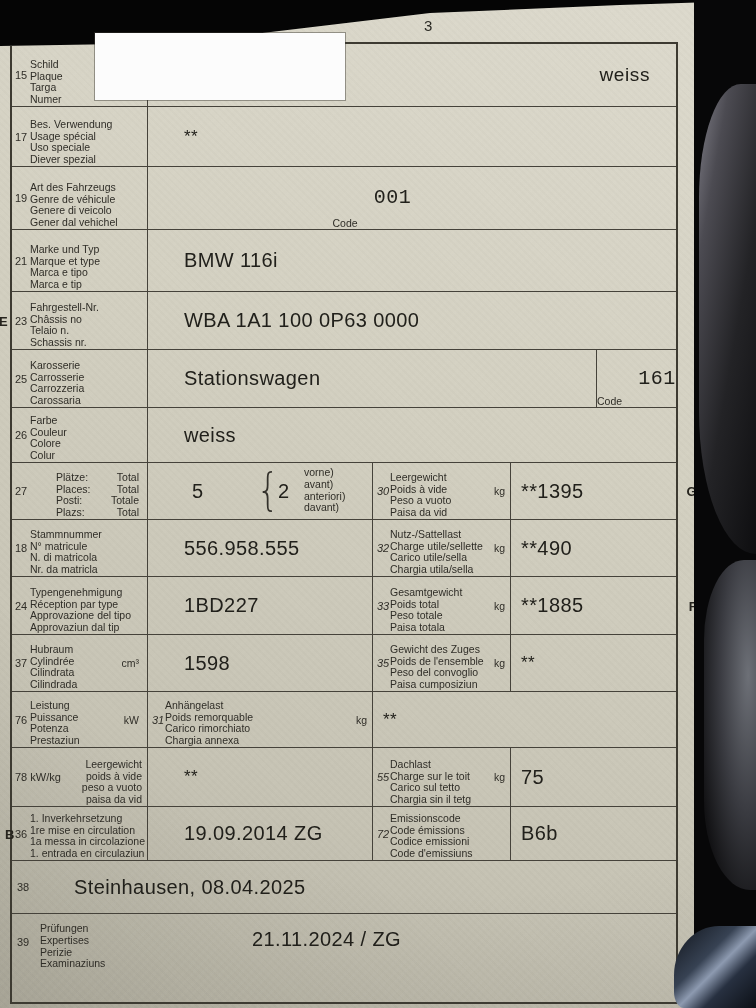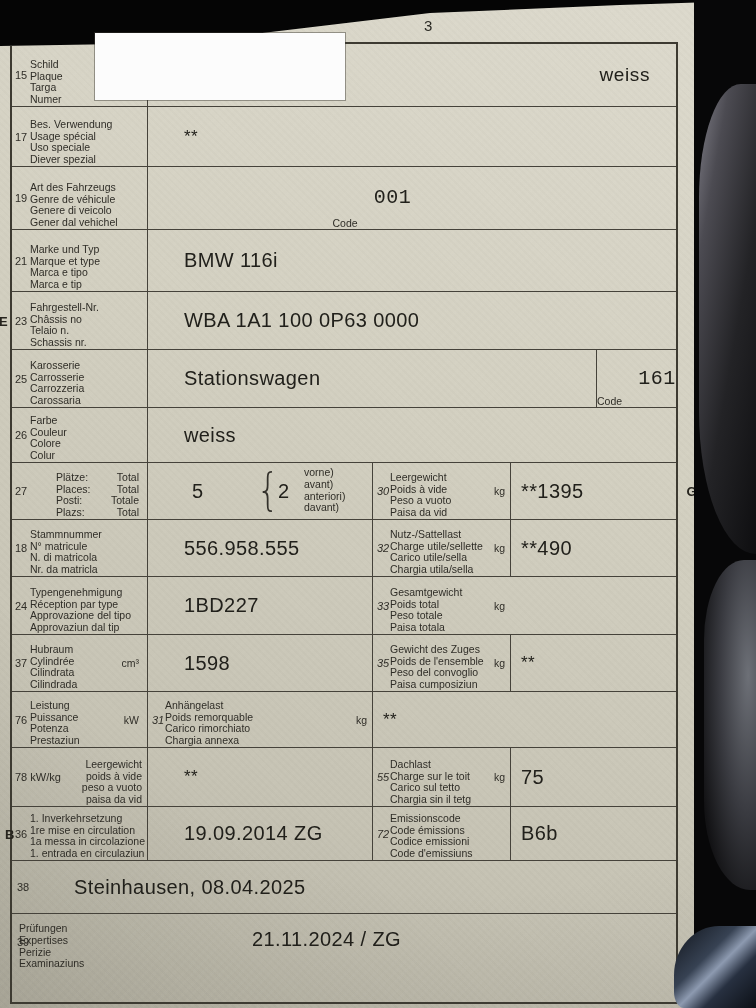--- a/index.html
+++ b/index.html
@@ -75,21 +75,21 @@
               font-size:44px;font-weight:100;font-family:"DejaVu Sans",sans-serif;color:#33312b;}
   .p27 .seatsFront{position:absolute;left:130px;top:50%;transform:translateY(-50%);font-size:20px;}
   .p27 .frontStack{position:absolute;left:156px;top:50%;transform:translateY(-50%);
                    display:flex;flex-direction:column;font-size:10.5px;line-height:11.8px;color:var(--lbl);}
   
   .num78{position:absolute;left:3px;top:50%;transform:translateY(-50%);font-size:11px;color:var(--lbl);white-space:nowrap;}
   
   .v38{position:absolute;left:34px;top:50%;transform:translateY(-50%);font-size:20px;letter-spacing:.4px;margin-left:28px;}
   .num38{position:absolute;left:5px;top:50%;transform:translateY(-50%);font-size:11px;color:var(--lbl);}
   .num39{position:absolute;left:5px;top:22px;font-size:11px;color:var(--lbl);}
-  .lbl39{position:absolute;left:7px;top:9px;display:flex;flex-direction:column;
+  .lbl39{position:absolute;left:28px;top:9px;display:flex;flex-direction:column;
          font-size:10.5px;line-height:11.8px;color:var(--lbl);}
   .v39{position:absolute;left:240px;top:14px;font-size:20px;letter-spacing:.4px;}
 </style>
 </head>
 <body>
 
 <div class="photo">
   <div class="paper">
     <div class="pageno">3</div>
 
@@ -281,20 +281,24 @@
         <div class="c">
           <span class="num2">33</span>
           <div class="lbl rcol">
             <span>Gesamtgewicht</span>
             <span>Poids total</span>
             <span>Peso totale</span>
             <span>Paisa totala</span>
           </div>
           <span class="unit">kg</span>
         </div>
+        <div class="c valR">
+          <span>**1885</span>
+          <span class="mR">F</span>
+        </div>
       </div>
 
       <div class="row split h57">
         <div class="c">
           <span class="num">37</span>
           <div class="lbl">
             <span>Hubraum</span>
             <span>Cylindrée</span>
             <span>Cilindrata</span>
             <span>Cilindrada</span>

